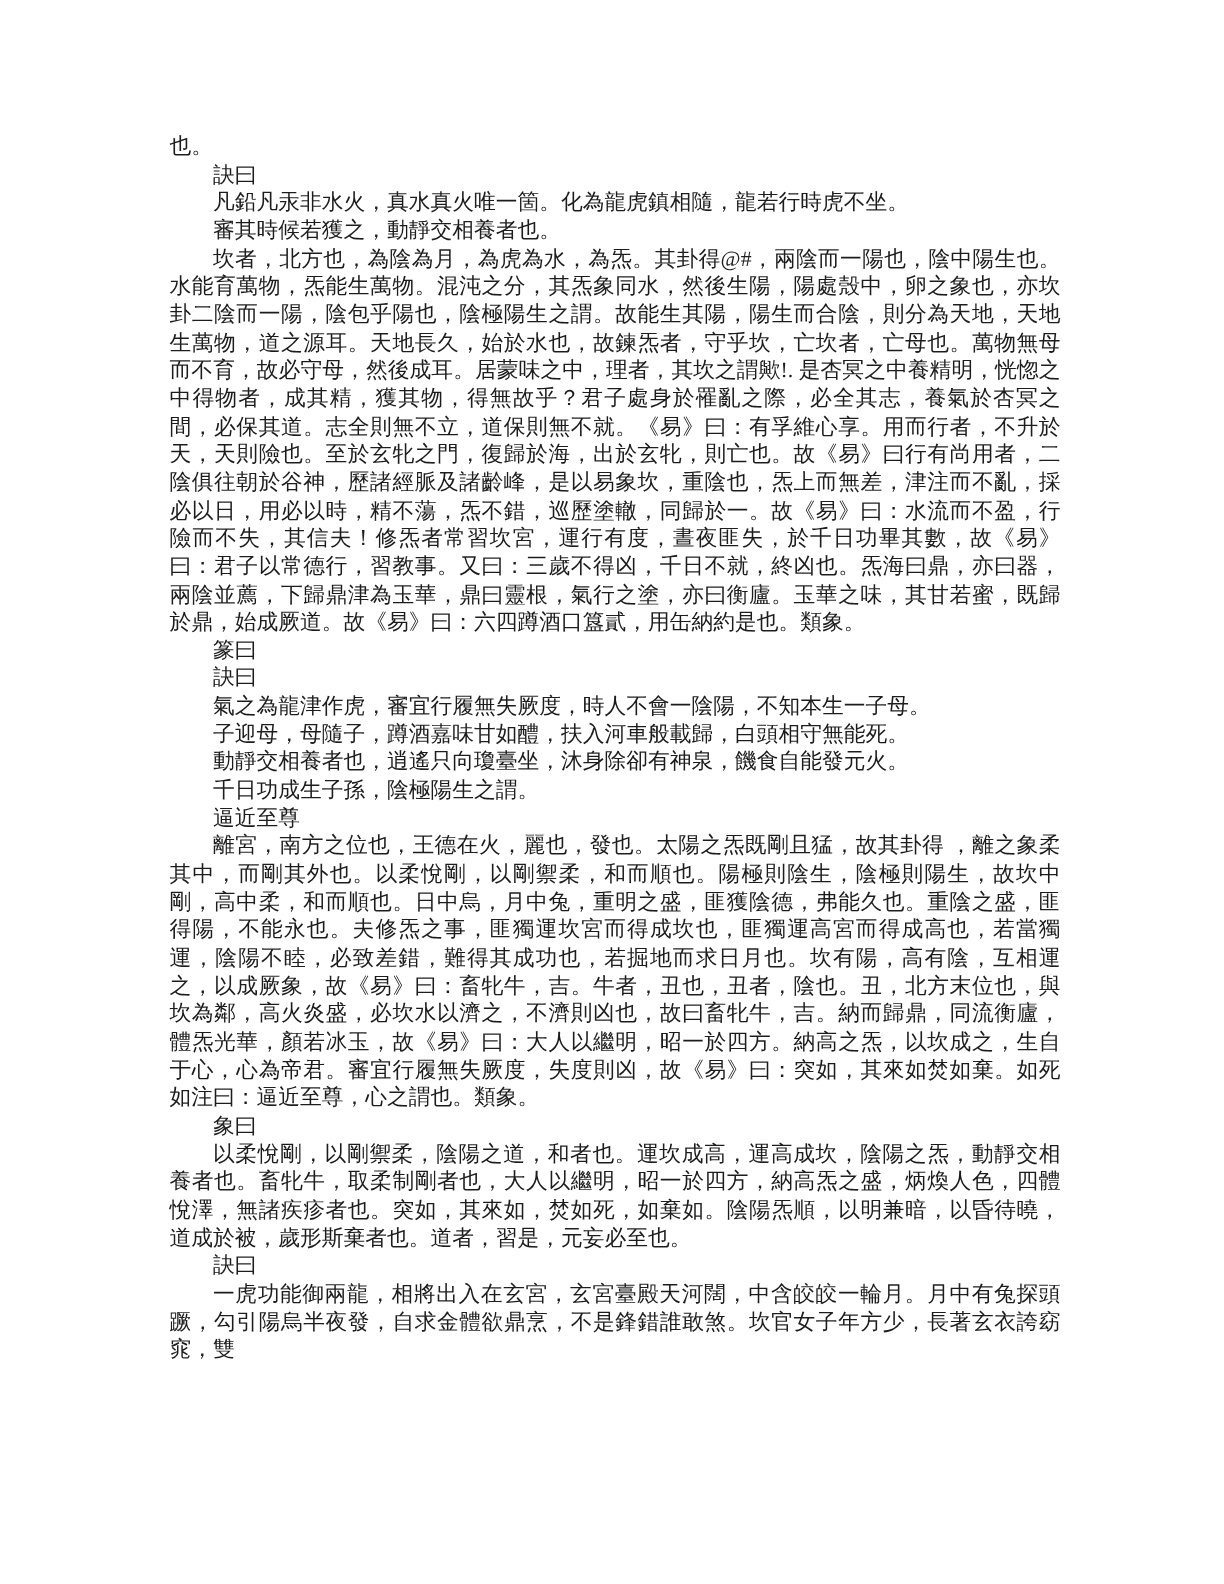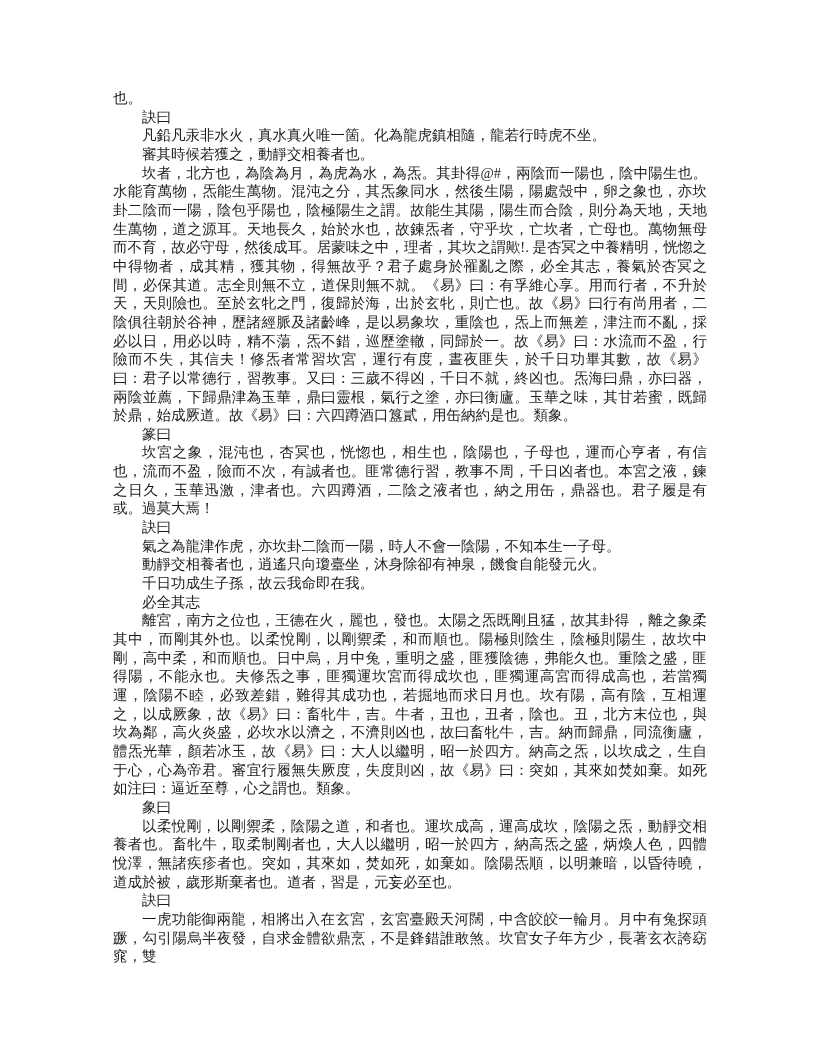--- a/index.html
+++ b/index.html
@@ -37,25 +37,25 @@
 <body>
 
 <div class="page" style="background: rgb(255, 255, 255); color: rgb(28, 28, 28);">
   <div class="text-block">
       <div class="para">也。</div>
       <div class="para indent">訣曰</div>
       <div class="para indent">凡鉛凡汞非水火，真水真火唯一箇。化為龍虎鎮相隨，龍若行時虎不坐。</div>
       <div class="para indent">審其時候若獲之，動靜交相養者也。</div>
       <div class="para indent">坎者，北方也，為陰為月，為虎為水，為炁。其卦得@#，兩陰而一陽也，陰中陽生也。水能育萬物，炁能生萬物。混沌之分，其炁象同水，然後生陽，陽處殼中，卵之象也，亦坎卦二陰而一陽，陰包乎陽也，陰極陽生之謂。故能生其陽，陽生而合陰，則分為天地，天地生萬物，道之源耳。天地長久，始於水也，故鍊炁者，守乎坎，亡坎者，亡母也。萬物無母而不育，故必守母，然後成耳。居蒙味之中，理者，其坎之謂歟!. 是杏冥之中養精明，恍惚之中得物者，成其精，獲其物，得無故乎？君子處身於罹亂之際，必全其志，養氣於杏冥之間，必保其道。志全則無不立，道保則無不就。《易》曰：有孚維心享。用而行者，不升於天，天則險也。至於玄牝之門，復歸於海，出於玄牝，則亡也。故《易》曰行有尚用者，二陰俱往朝於谷神，歷諸經脈及諸齡峰，是以易象坎，重陰也，炁上而無差，津注而不亂，採必以日，用必以時，精不蕩，炁不錯，巡歷塗轍，同歸於一。故《易》曰：水流而不盈，行險而不失，其信夫！修炁者常習坎宮，運行有度，晝夜匪失，於千日功畢其數，故《易》曰：君子以常德行，習教事。又曰：三歲不得凶，千日不就，終凶也。炁海曰鼎，亦曰器，兩陰並薦，下歸鼎津為玉華，鼎曰靈根，氣行之塗，亦曰衡廬。玉華之味，其甘若蜜，既歸於鼎，始成厥道。故《易》曰：六四蹲酒口簋貳，用缶納約是也。類象。</div>
       <div class="para indent">篆曰</div>
-      <div class="para indent">坎宮之象，混沌也，杏冥也，恍惚也，相生也，陰陽也，子母也，運而心亨者，有信也，流而不盈，險而不次，有誠者也。匪常德行習，教事不周，千日凶者也。本宮之液，鍊之日久，玉華迅激，津者也。六四蹲酒，二陰之液者也，納之用缶，鼎器也。君子履是有或。過莫大焉！</div>
       <div class="para indent">訣曰</div>
-      <div class="para indent">氣之為龍津作虎，亦坎卦二陰而一陽，時人不會一陰陽，不知本生一子母。</div>
+      <div class="para indent">氣之為龍津作虎，審宜行履無失厥度，時人不會一陰陽，不知本生一子母。</div>
+      <div class="para indent">子迎母，母隨子，蹲酒嘉味甘如醴，扶入河車般載歸，白頭相守無能死。</div>
       <div class="para indent">動靜交相養者也，逍遙只向瓊臺坐，沐身除卻有神泉，饑食自能發元火。</div>
-      <div class="para indent">千日功成生子孫，故云我命即在我。</div>
-      <div class="para indent">必全其志</div>
+      <div class="para indent">千日功成生子孫，陰極陽生之謂。</div>
+      <div class="para indent">逼近至尊</div>
       <div class="para indent">離宮，南方之位也，王德在火，麗也，發也。太陽之炁既剛且猛，故其卦得 ，離之象柔其中，而剛其外也。以柔悅剛，以剛禦柔，和而順也。陽極則陰生，陰極則陽生，故坎中剛，高中柔，和而順也。日中烏，月中兔，重明之盛，匪獲陰德，弗能久也。重陰之盛，匪得陽，不能永也。夫修炁之事，匪獨運坎宮而得成坎也，匪獨運高宮而得成高也，若當獨運，陰陽不睦，必致差錯，難得其成功也，若掘地而求日月也。坎有陽，高有陰，互相運之，以成厥象，故《易》曰：畜牝牛，吉。牛者，丑也，丑者，陰也。丑，北方末位也，與坎為鄰，高火炎盛，必坎水以濟之，不濟則凶也，故曰畜牝牛，吉。納而歸鼎，同流衡廬，體炁光華，顏若冰玉，故《易》曰：大人以繼明，昭一於四方。納高之炁，以坎成之，生自于心，心為帝君。審宜行履無失厥度，失度則凶，故《易》曰：突如，其來如焚如棄。如死如注曰：逼近至尊，心之謂也。類象。</div>
       <div class="para indent">象曰</div>
       <div class="para indent">以柔悅剛，以剛禦柔，陰陽之道，和者也。運坎成高，運高成坎，陰陽之炁，動靜交相養者也。畜牝牛，取柔制剛者也，大人以繼明，昭一於四方，納高炁之盛，炳煥人色，四體悅澤，無諸疾疹者也。突如，其來如，焚如死，如棄如。陰陽炁順，以明兼暗，以昏待曉，道成於被，歲形斯棄者也。道者，習是，元妄必至也。</div>
       <div class="para indent">訣曰</div>
       <div class="para indent">一虎功能御兩龍，相將出入在玄宮，玄宮臺殿天河闊，中含皎皎一輪月。月中有兔探頭蹶，勾引陽烏半夜發，自求金體欲鼎烹，不是鋒錯誰敢煞。坎官女子年方少，長著玄衣誇窈窕，雙</div>
     </div>
 </div>
 
 </body></html>

